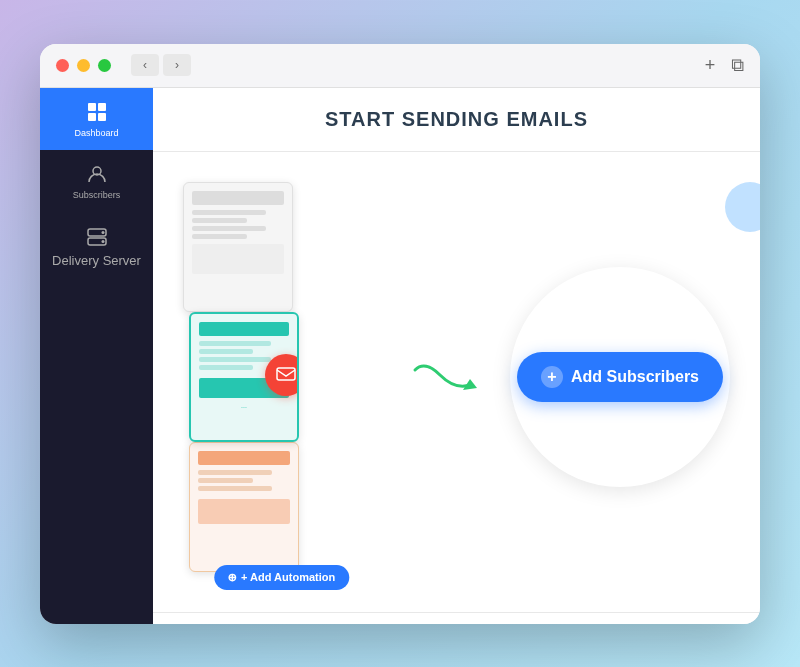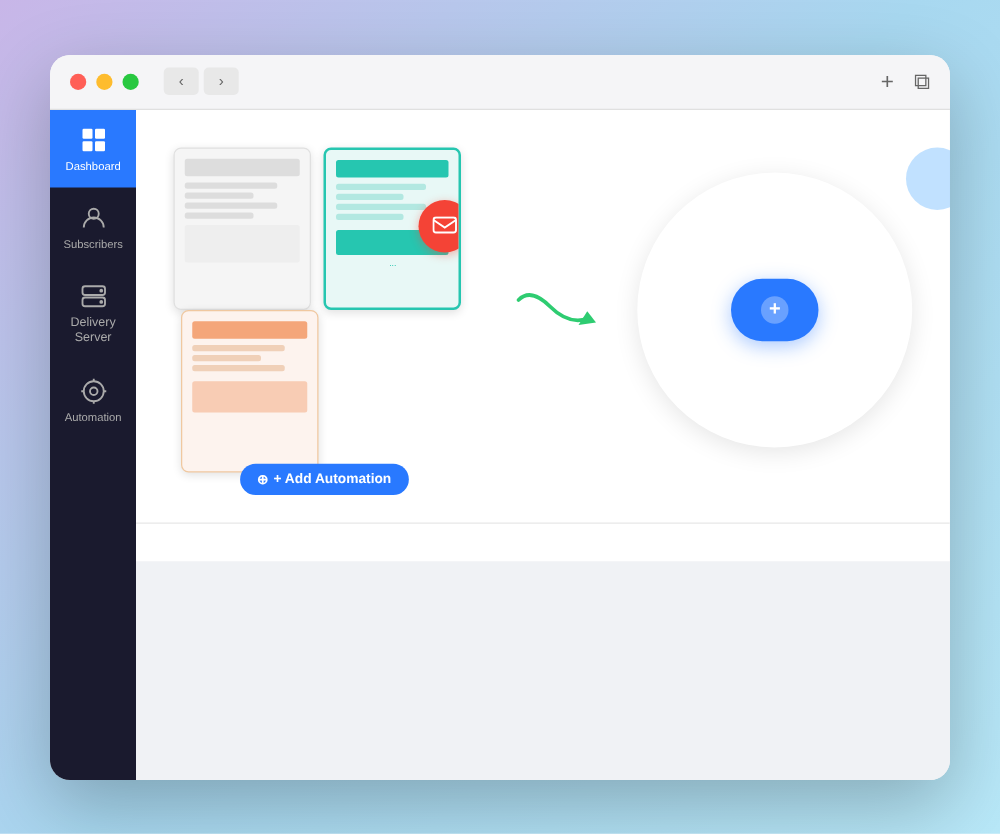--- a/index.html
+++ b/index.html
@@ -73,21 +73,21 @@
 
     
     .main-layout {
       display: flex;
       flex: 1;
       overflow: hidden;
     }
 
     
     .sidebar {
-      width: 69px;
+      width: 113px;
       background: #1a1a2e;
       display: flex;
       flex-direction: column;
       align-items: center;
       padding: 0;
       flex-shrink: 0;
     }
     .sidebar-item {
       width: 100%;
       display: flex;
@@ -342,42 +342,32 @@
 
       <div class="sidebar-item">
         <div class="sidebar-icon">
           <svg width="22" height="20" viewBox="0 0 22 20" fill="none">
             <rect x="2" y="2" width="18" height="7" rx="2" stroke="#aaa" stroke-width="1.5"></rect>
             <rect x="2" y="11" width="18" height="7" rx="2" stroke="#aaa" stroke-width="1.5"></rect>
             <circle cx="17" cy="5.5" r="1.5" fill="#aaa"></circle>
             <circle cx="17" cy="14.5" r="1.5" fill="#aaa"></circle>
           </svg>
         </div>
-        <span class="sidebar-label" style="font-size:10px;text-align:center">Delivery Server</span>
-      </div>
-
-      <div class="sidebar-item">
-        <div class="sidebar-icon">
-          <svg width="22" height="22" viewBox="0 0 22 22" fill="none">
-            <circle cx="11" cy="11" r="8" stroke="#aaa" stroke-width="1.5"></circle>
-            <circle cx="11" cy="11" r="3" stroke="#aaa" stroke-width="1.5"></circle>
-            <line x1="11" y1="3" x2="11" y2="1" stroke="#aaa" stroke-width="1.5"></line>
-            <line x1="11" y1="21" x2="11" y2="19" stroke="#aaa" stroke-width="1.5"></line>
-            <line x1="3" y1="11" x2="1" y2="11" stroke="#aaa" stroke-width="1.5"></line>
-            <line x1="21" y1="11" x2="19" y2="11" stroke="#aaa" stroke-width="1.5"></line>
-          </svg>
-        </div>
-        <span class="sidebar-label">Automation</span>
-      </div>
+        <span class="sidebar-label" style="font-size:13px;text-align:center">Delivery Server</span>
+      </div>
+
 
 
     </div>
 
     <div class="content-area">
 
+      <div class="page-header">
+        <h1 class="page-title">START SENDING EMAILS</h1>
+      </div>
 
       <div class="hero-section" style="position:relative;padding-bottom:40px;">
 
         <div style="position:relative; margin-top:10px;">
           
           <div class="template-card card-gray" style="display:inline-block; vertical-align:top;">
             <div class="card-content">
               <div class="card-header-bar" style="background:#ddd;"></div>
               <div class="card-line medium"></div>
               <div class="card-line short"></div>
@@ -429,20 +419,21 @@
           <svg width="80" height="60" viewBox="0 0 80 60">
             <path d="M10 20 Q20 10 35 25 Q50 40 65 35" stroke="#2ecc71" stroke-width="3" fill="none" stroke-linecap="round"></path>
             <polygon points="65,29 72,38 58,40" fill="#2ecc71"></polygon>
           </svg>
         </div>
 
         <div class="big-cta-area" style="margin-top:10px;">
           <div class="white-circle">
             <div class="add-subscribers-big">
               <div class="plus-circle">+</div>
+              <span>Add Subscribers</span>
             </div>
           </div>
         </div>
 
         <div class="deco-circle"></div>
 
       </div>
 
       <div class="below-hero">
         

